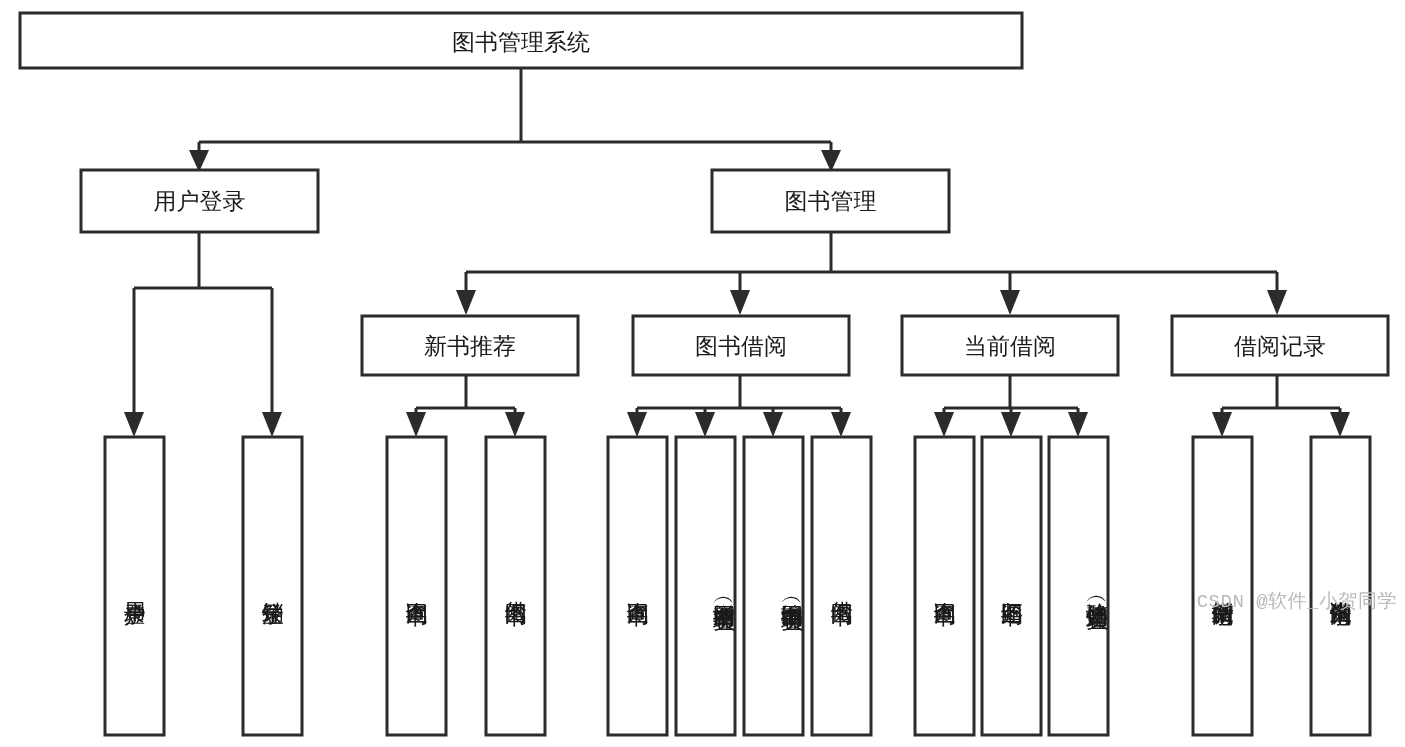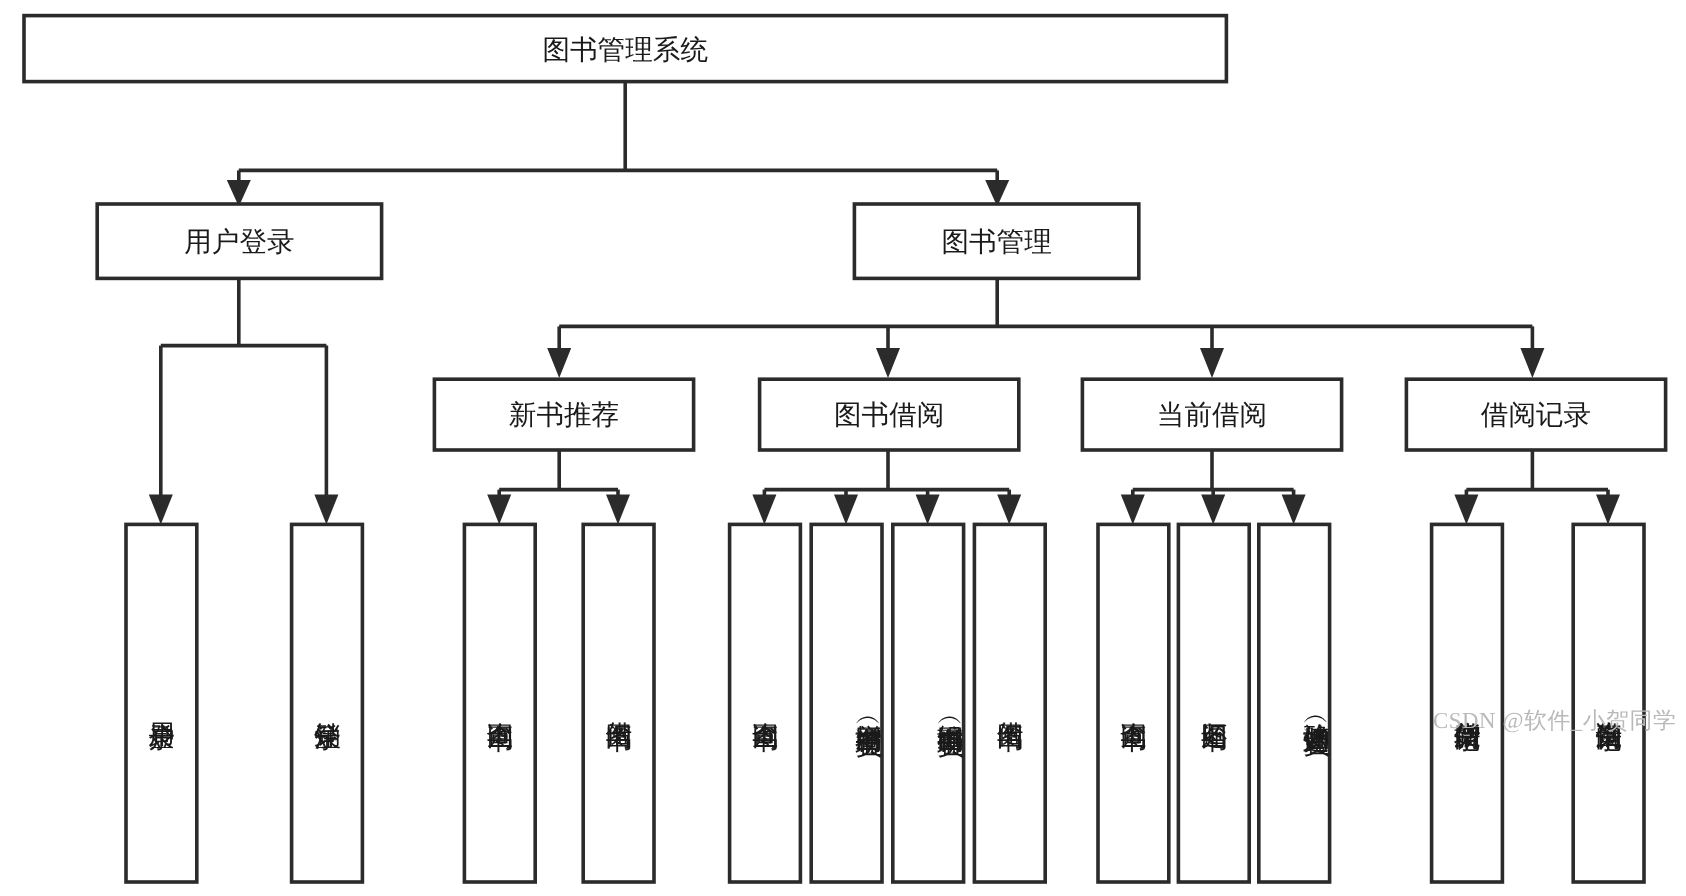--- a/index.html
+++ b/index.html
@@ -64,21 +64,21 @@
     align-items: center;
     justify-content: center;
     text-align: center;
     pointer-events: none;
     box-sizing: border-box;
   }
   .watermark {
     position: absolute;
     right: 8px;
     bottom: 4px;
-    font-family: Liberation Serif, serif;
+    font-family: Liberation Mono, monospace;
     font-size: 19px;
     color: #b9b9b9;
     letter-spacing: 0.5px;
     white-space: nowrap;
   }
 </style>
 </head>
 <body>
 
 <div id="diagram-root">

